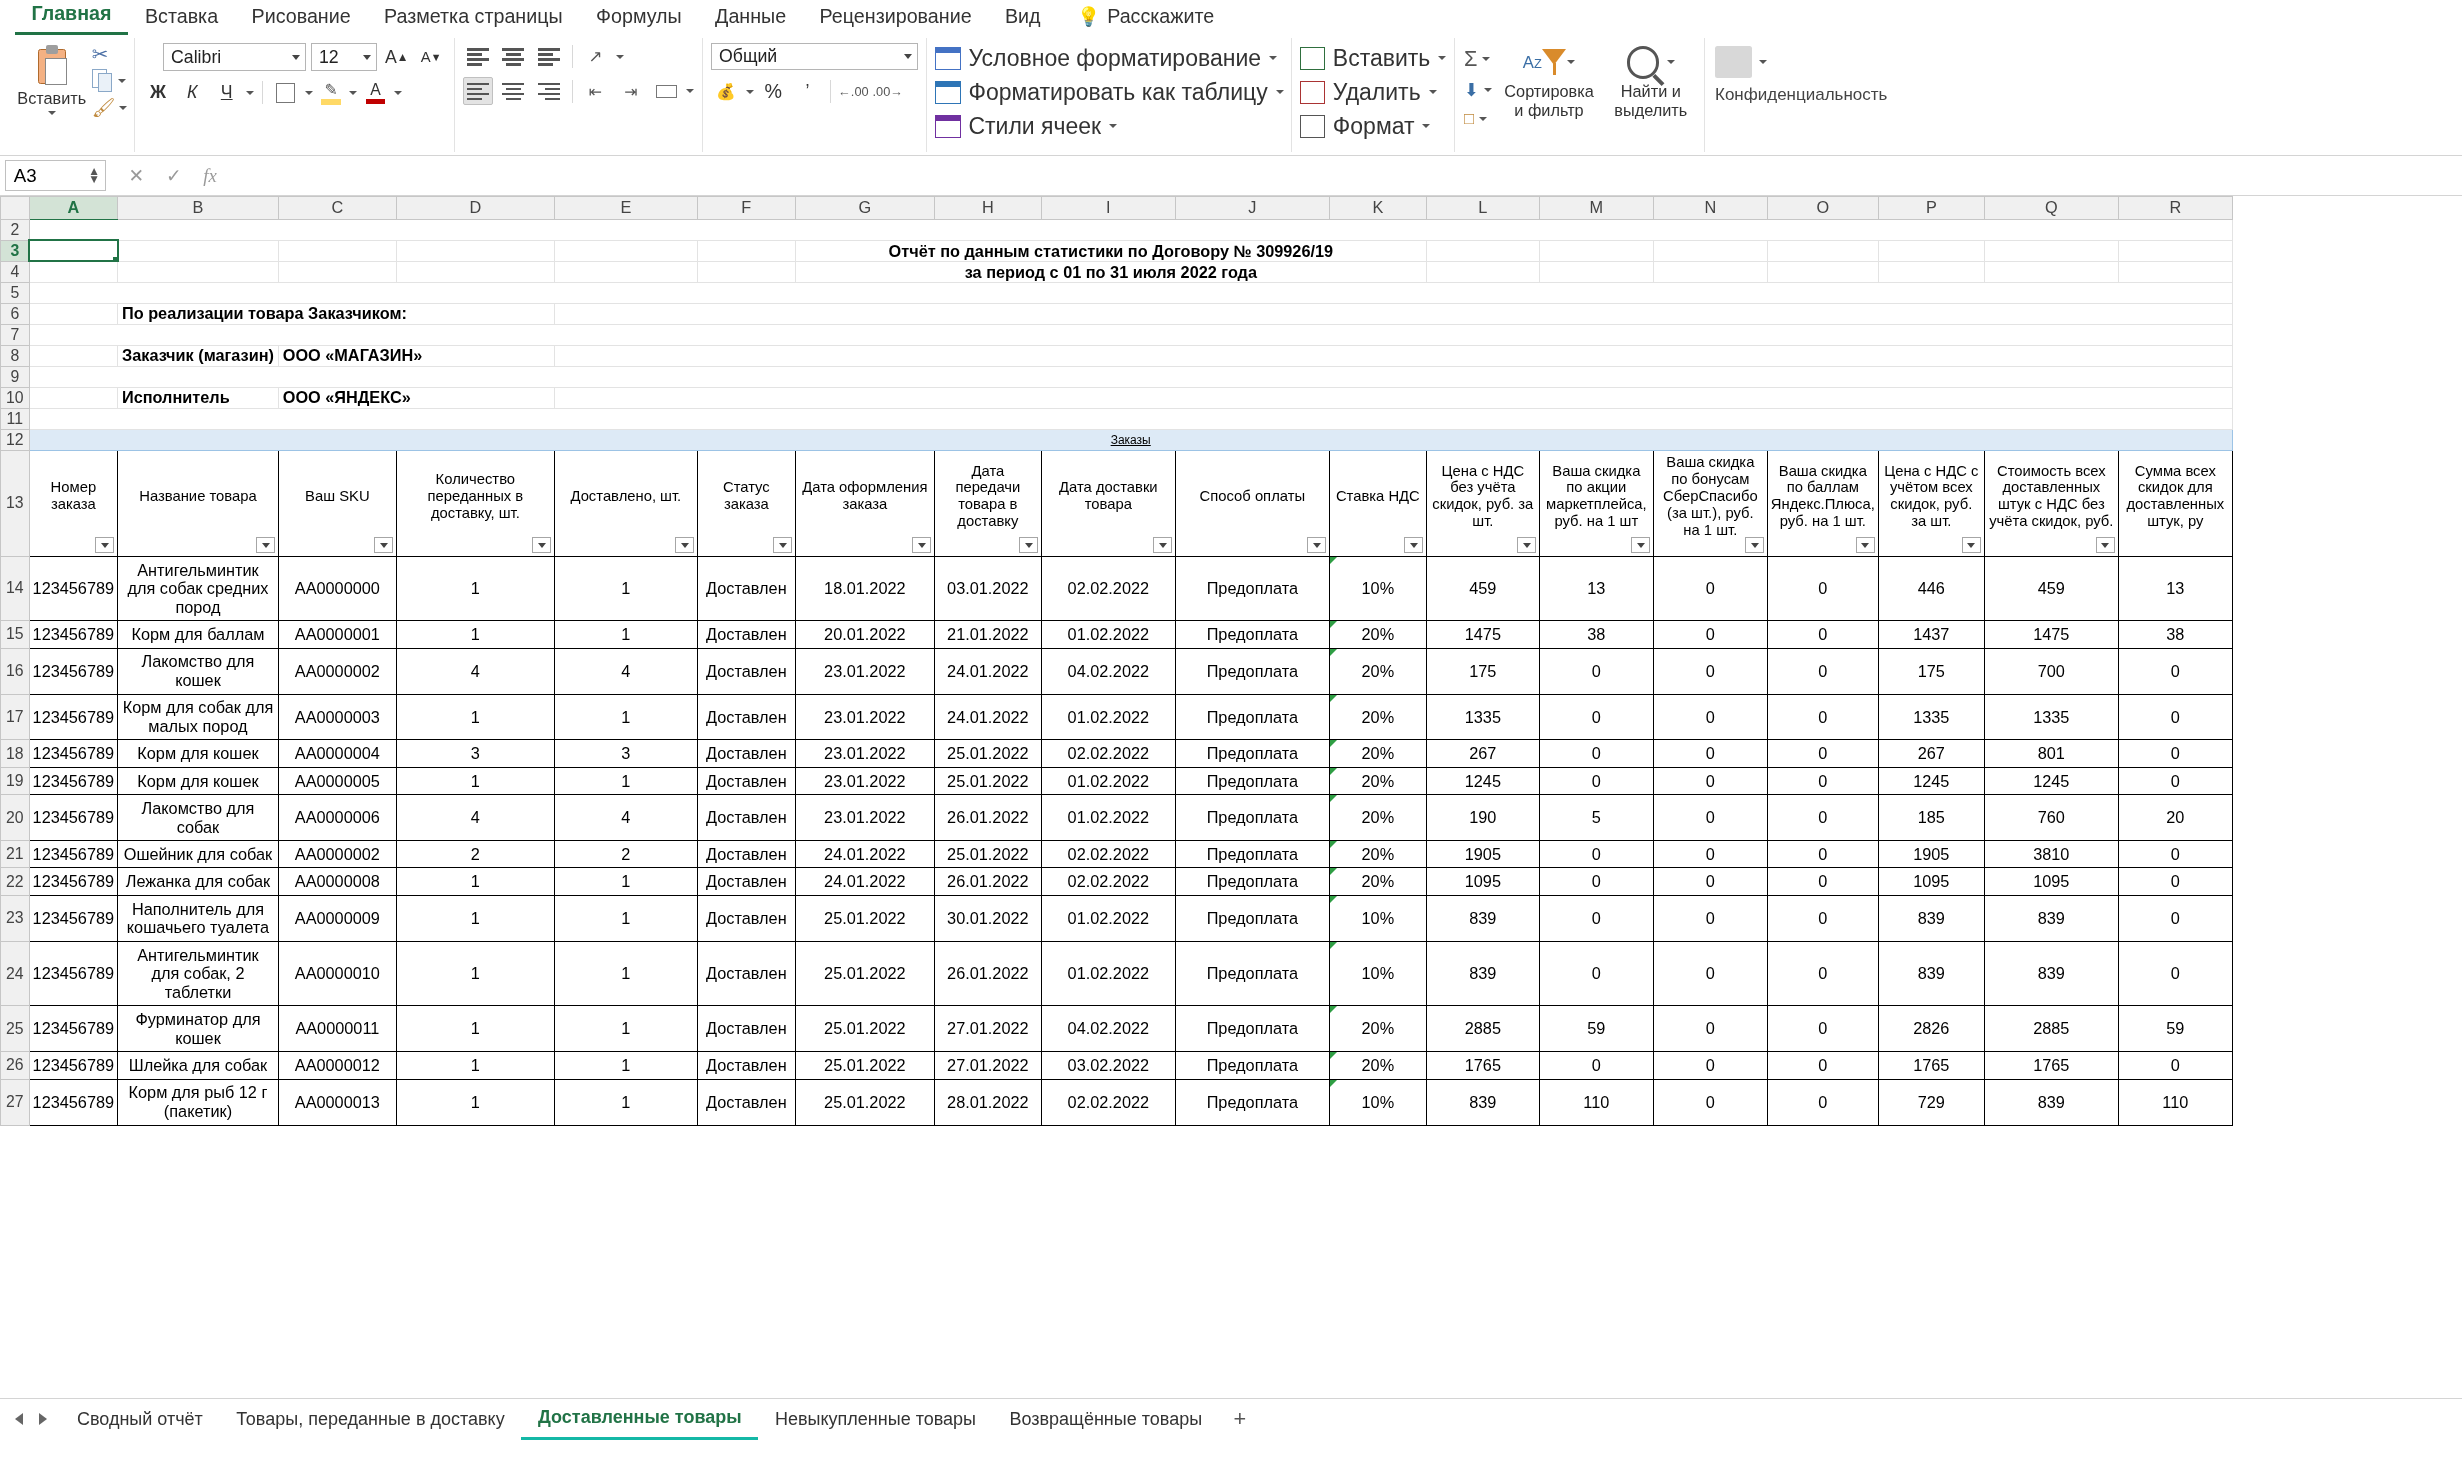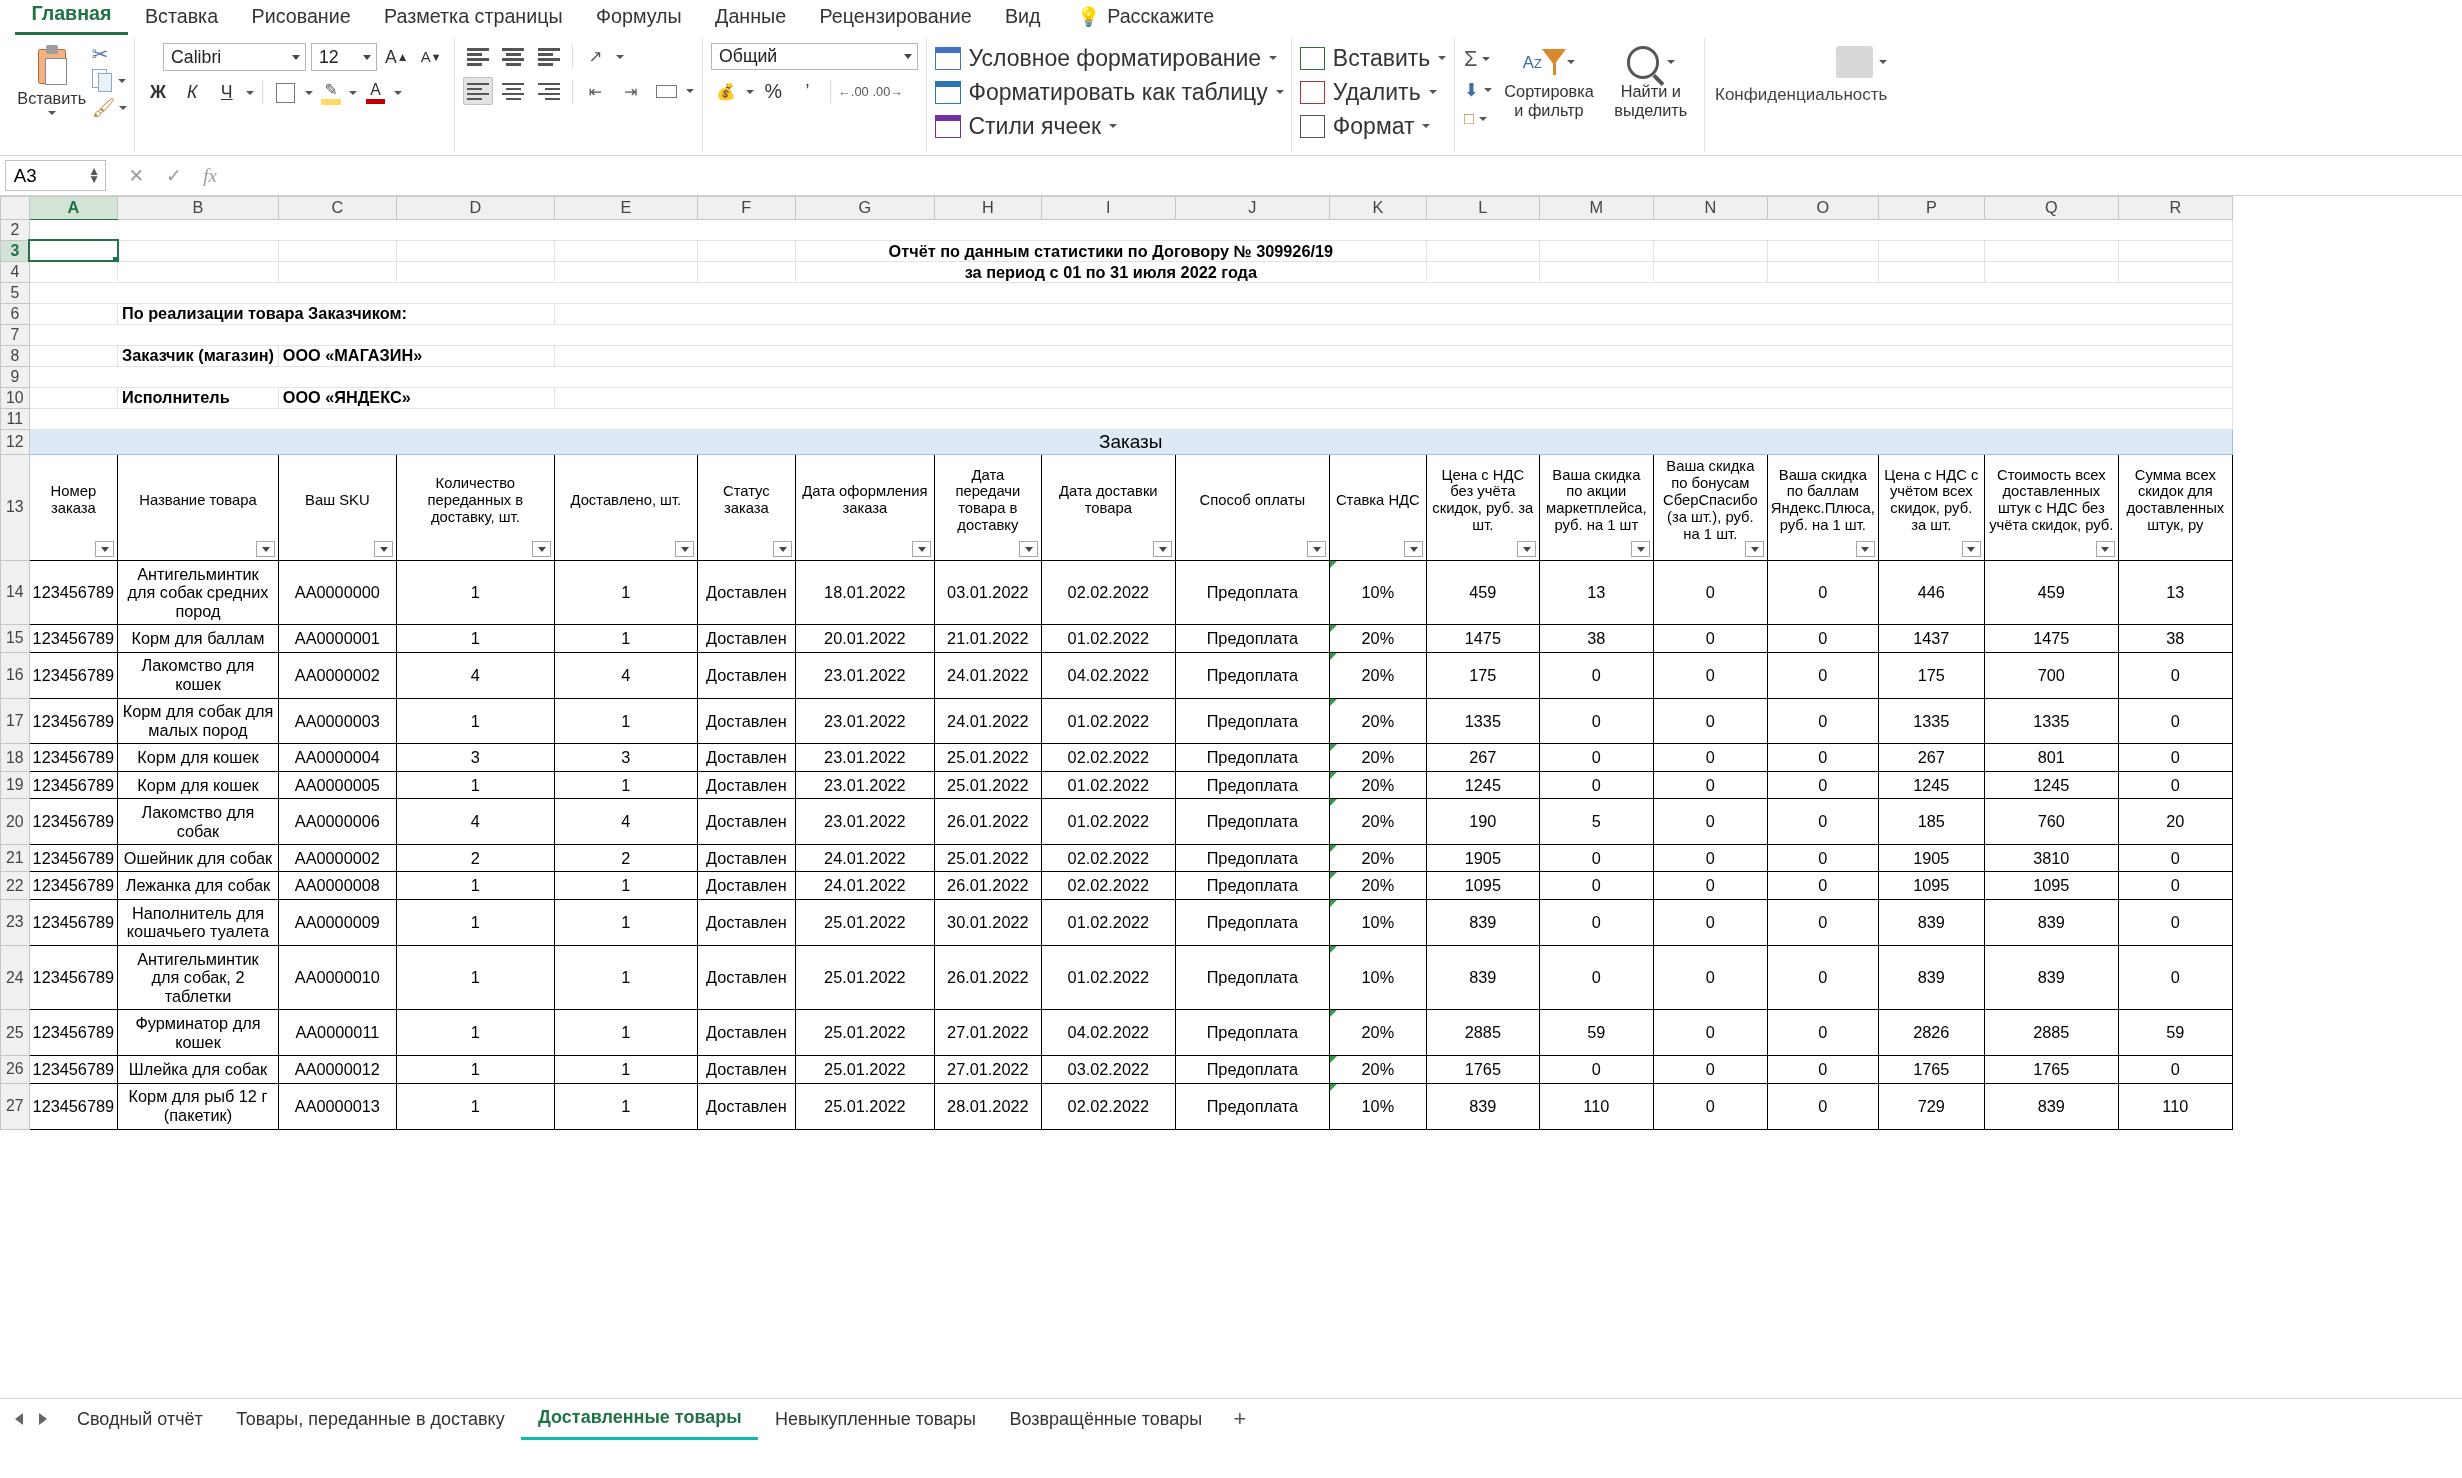--- a/index.html
+++ b/index.html
@@ -167,21 +167,21 @@
   .bigbtn { display: flex; flex-direction: column; align-items: center; width: 89px; font-size: 16.3px; color: #333; text-align: center; line-height: 1.15;}
   .bigbtn .bi { height: 39px; display:flex; align-items:center; justify-content:center;}
   .funnel { width: 25.6px; height: 27.6px; position: relative;}
   .funnel:before {
     content:''; position:absolute; left:0; top:0; border-left: 12.8px solid transparent;
     border-right: 12.8px solid transparent; border-top: 16.7px solid #d98b2b;
   }
   .funnel:after { content:''; position:absolute; left:10.8px; top:14.8px; width:3.9px; height:11.8px; background:#d98b2b;}
   .magnifier { width: 32.5px; height: 32.5px; border: 3.4px solid #555; border-radius: 50%; position: relative;}
   .magnifier:after { content:''; position:absolute; right:-8.9px; bottom:-5.9px; width: 12.8px; height: 3.9px; background:#555; transform: rotate(45deg);}
-  .conf-group { display: flex; flex-direction: column; align-items: flex-end; padding: 7.9px 9.8px 0 9.8px; }
+  .conf-group { display: flex; flex-direction: column; align-items: flex-start; padding: 7.9px 9.8px 0 9.8px; }
   .conf-ic { width: 37px; height: 32.5px; background: #d8d8d8; border-radius: 2.5px; }
   .conf-lbl { font-size: 17px; color: #444; margin-top: 6.9px;}
 
   
   .formula-bar {
     height: 40px; display: flex; align-items: center;
     border-bottom: 0.5px solid #d4d4d4; background: #fff;
   }
   .namebox {
     width: 101px; height: 30.5px; margin-left: 4.9px;
@@ -220,22 +220,22 @@
   }
   td.cell.ctr { text-align: center; white-space: normal; line-height: 1.12;}
   td.cell.b { font-weight: bold; }
   .selcell { outline: 2px solid #217346; outline-offset: -1px; position: relative; }
   .selcell:after{
     content:''; position:absolute; right:-3px; bottom:-3px; width: 6.9px; height:6.9px; background:#217346;
   }
 
   
   .orders-band {
-    background: #ddeaf6; text-align: center; font-size: 19px; color:#000;
-    border: 0.5px solid #9cc3e5; height: 19.7px;
+    background: #ddeaf6; text-align: center; font-size: 12px; color:#000;
+    border: 0.5px solid #9cc3e5; height: 19.7px; text-decoration: underline;
   }
   
   .hdr-cell {
     background: #ffffff; border: 1px solid #000; text-align: center;
     font-size: 14.8px; line-height: 1.14; color: #000; padding: 3px 3px 16.7px 3px;
     vertical-align: middle; position: relative;
   }
   .filter-btn {
     position: absolute; right: 3px; bottom: 2.5px;
     width: 18.7px; height: 15.8px; border: 0.5px solid #a6a6a6; background: #fff;

